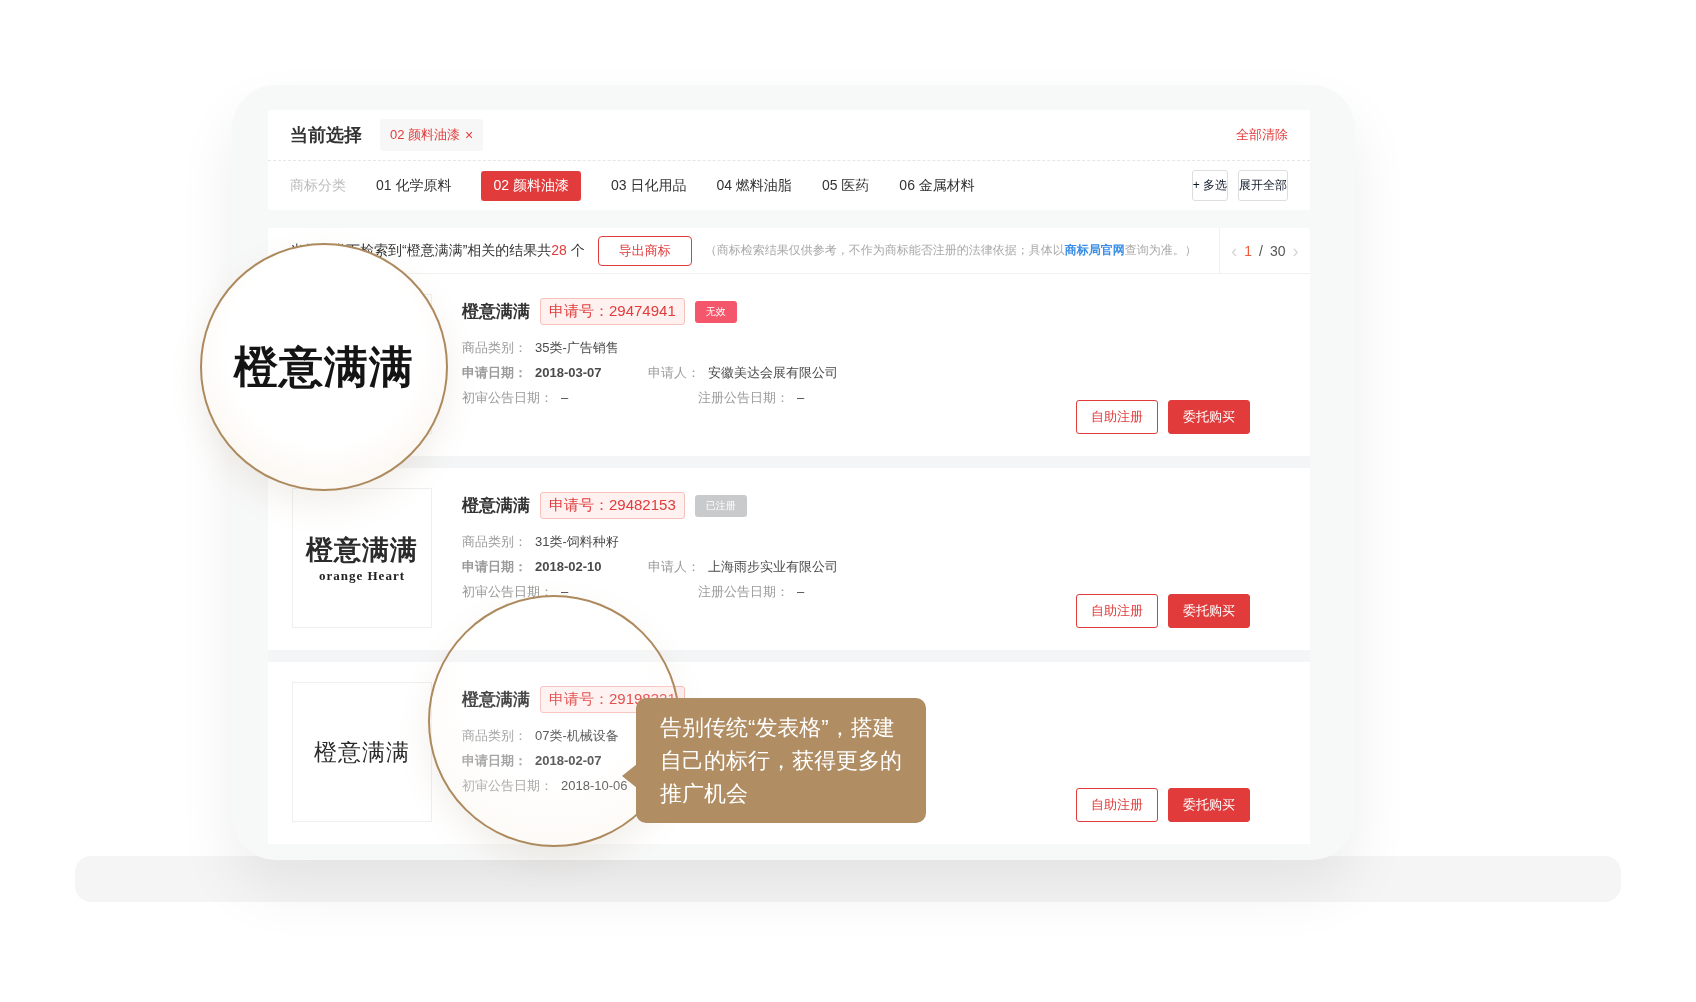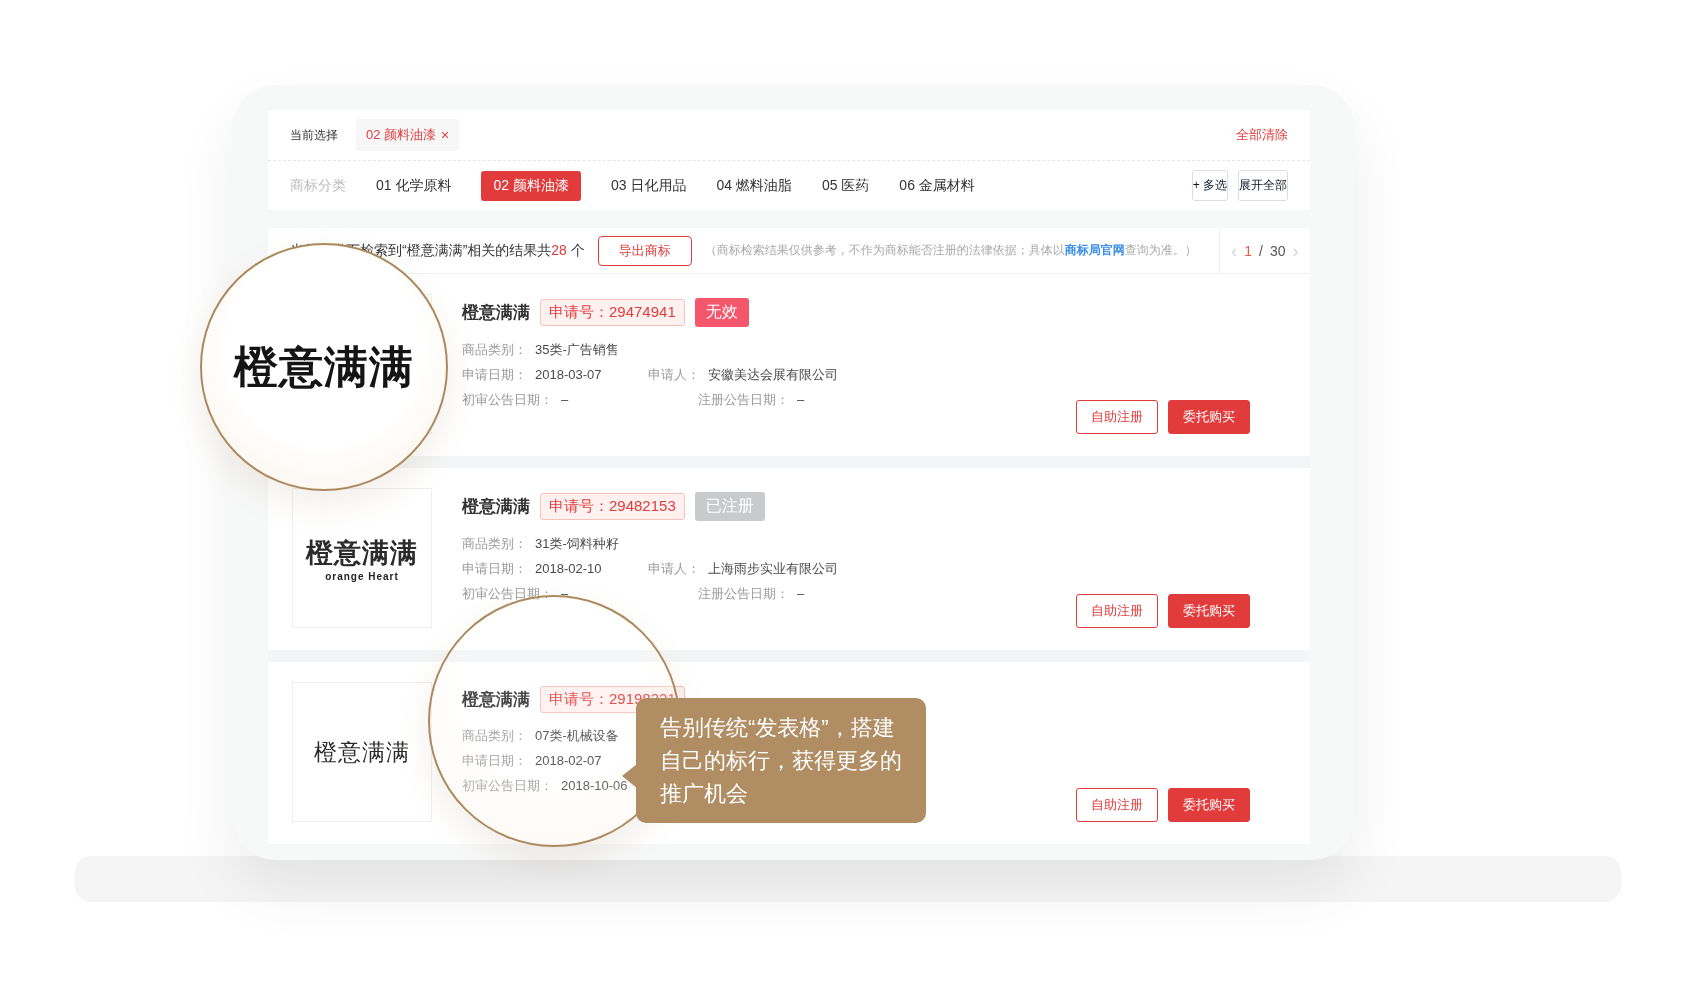--- a/index.html
+++ b/index.html
@@ -14,21 +14,21 @@
                  background:rgba(0,0,0,0.045); filter:blur(7px); border-radius:50%; }
 
   
   .screen { position:absolute; left:232px; top:85px; width:1123px; height:775px;
             background:#f7f8f8; border-radius:44px; overflow:hidden;
             box-shadow:0 30px 60px rgba(0,0,0,0.07); }
 
   
   .filter-card { margin:25px 45px 0 36px; background:#fff; border-radius:3px; }
   .f-row { height:50px; display:flex; align-items:center; padding:0 22px; }
-  .cur-label { font-size:12px; color:#333; font-weight:normal; }
+  .cur-label { font-size:18px; color:#333; font-weight:bold; }
   .sel-tag { margin-left:18px; background:#f7f7f7; border-radius:3px; padding:7px 10px;
              font-size:13px; color:#e13b3b; display:flex; align-items:center; gap:5px; cursor:pointer; }
   .sel-tag .x { font-size:14px; line-height:1; }
   .clear-all { margin-left:auto; color:#e13b3b; font-size:13px; cursor:pointer; }
   .cat-row { border-top:1px dashed #e6e6e6; }
   .cat-label { font-size:14px; color:#bcbcbc; margin-right:30px; }
   .cat-item { font-size:14px; color:#333; margin-right:30px; cursor:pointer; padding:6px 0; }
   .cat-item.active { background:#e13b3b; color:#fff; padding:6px 12px; border-radius:3px; }
   .cat-tools { margin-left:auto; display:flex; gap:10px; }
   .tool-btn { border:1px solid #ddd; background:#fff; color:#0f172a; font-size:12px;
@@ -52,33 +52,33 @@
   .pg-cur { color:#ee5b3c; }
   .pg-sep, .pg-total { color:#555; }
 
   .row-gap { height:12px; background:#f4f5f6; }
 
   .result-row { display:flex; padding:20px 60px 22px 24px; background:#fff; }
   .thumb { width:140px; height:140px; border:1px solid #efefef; background:#fff; flex:none;
            display:flex; flex-direction:column; align-items:center; justify-content:center; }
   .thumb .t-main { font-size:23px; color:#2b2b2b; font-weight:bold; letter-spacing:1px; }
   .thumb.calli .t-main { font-family:"DejaVu Serif","Liberation Serif",serif; font-size:27px; }
-  .thumb .t-sub { font-family:Liberation Sans, sans-serif; font-weight:bold;
-                  font-size:10px; color:#222; letter-spacing:1px; }
+  .thumb .t-sub { font-family:Liberation Serif, serif; font-weight:bold;
+                  font-size:13px; color:#222; letter-spacing:1px; }
   .info { flex:1; padding-left:30px; padding-top:4px; }
   .title-line { display:flex; align-items:center; gap:10px; margin-bottom:10px; }
   .tm-name { font-size:17px; font-weight:bold; color:#333; }
   .appno-tag { font-size:15px; color:#e13b3b; background:#fef1f0; border:1px solid #f6c0bb;
                padding:3px 8px; border-radius:3px; white-space:nowrap; }
-  .status { font-size:16px; color:#fff; padding:4px 11px; border-radius:3px; white-space:nowrap; }
+  .status { font-size:10px; color:#fff; padding:4px 11px; border-radius:3px; white-space:nowrap; }
   .status.invalid { background:#f4566b; }
   .status.registered { background:#c9cacc; }
   .fline { display:flex; font-size:13px; line-height:25px; }
   .pair { display:flex; }
-  .pair.w1 { width:186px; }
+  .pair.w1 { width:186px;font-weight:bold; }
   .pair.w2 { width:236px; }
   .flabel { color:#9b9b9b; }
   .fvalue { color:#4a4a4a; margin-left:8px; }
   .actions { flex:none; display:flex; align-items:flex-end; gap:10px; }
   .btn { font-size:13px; padding:7px 14px; border-radius:3px; white-space:nowrap; cursor:pointer;
          font-family:"Liberation Sans","DejaVu Sans",sans-serif; }
   .btn.outline { border:1px solid #e13b3b; color:#e13b3b; background:#fff; }
   .btn.solid { border:1px solid #e13b3b; color:#fff; background:#e13b3b; }
 
   

